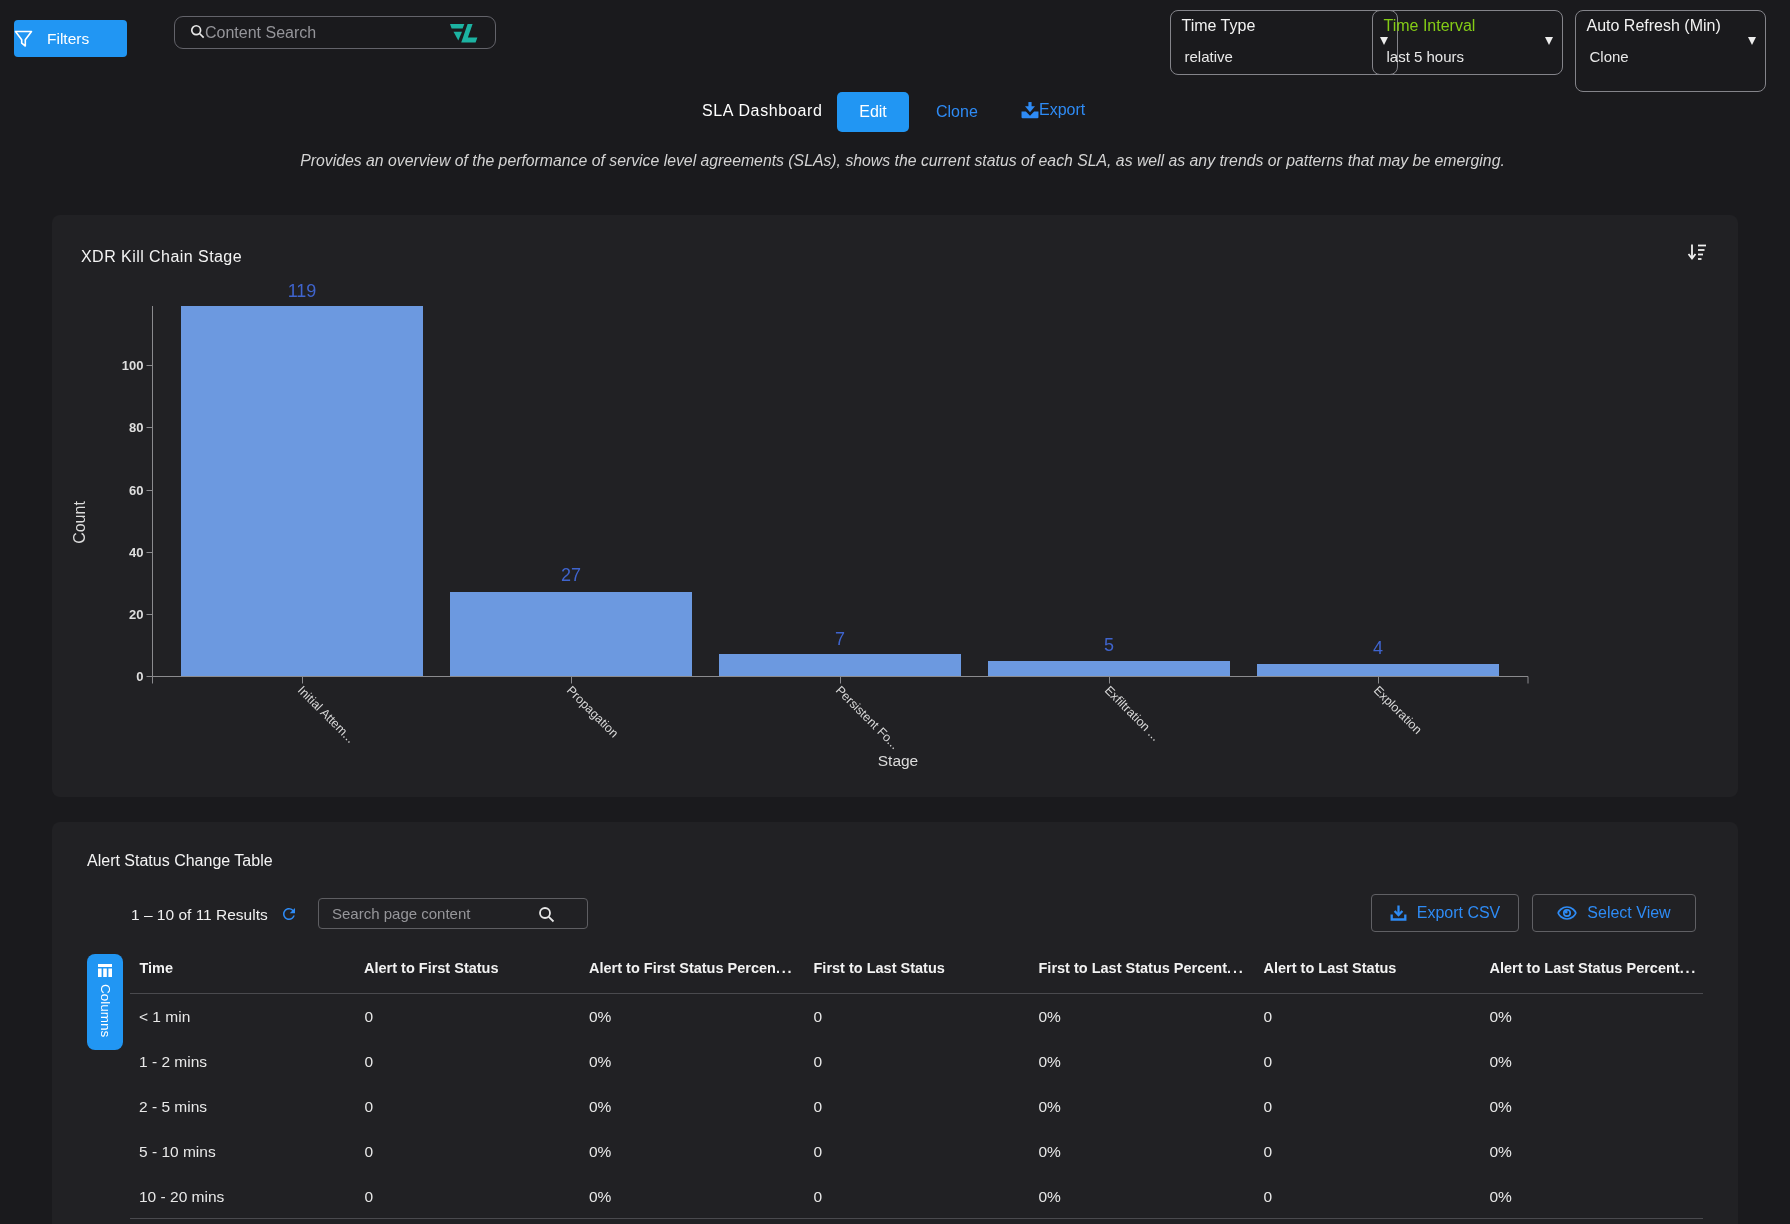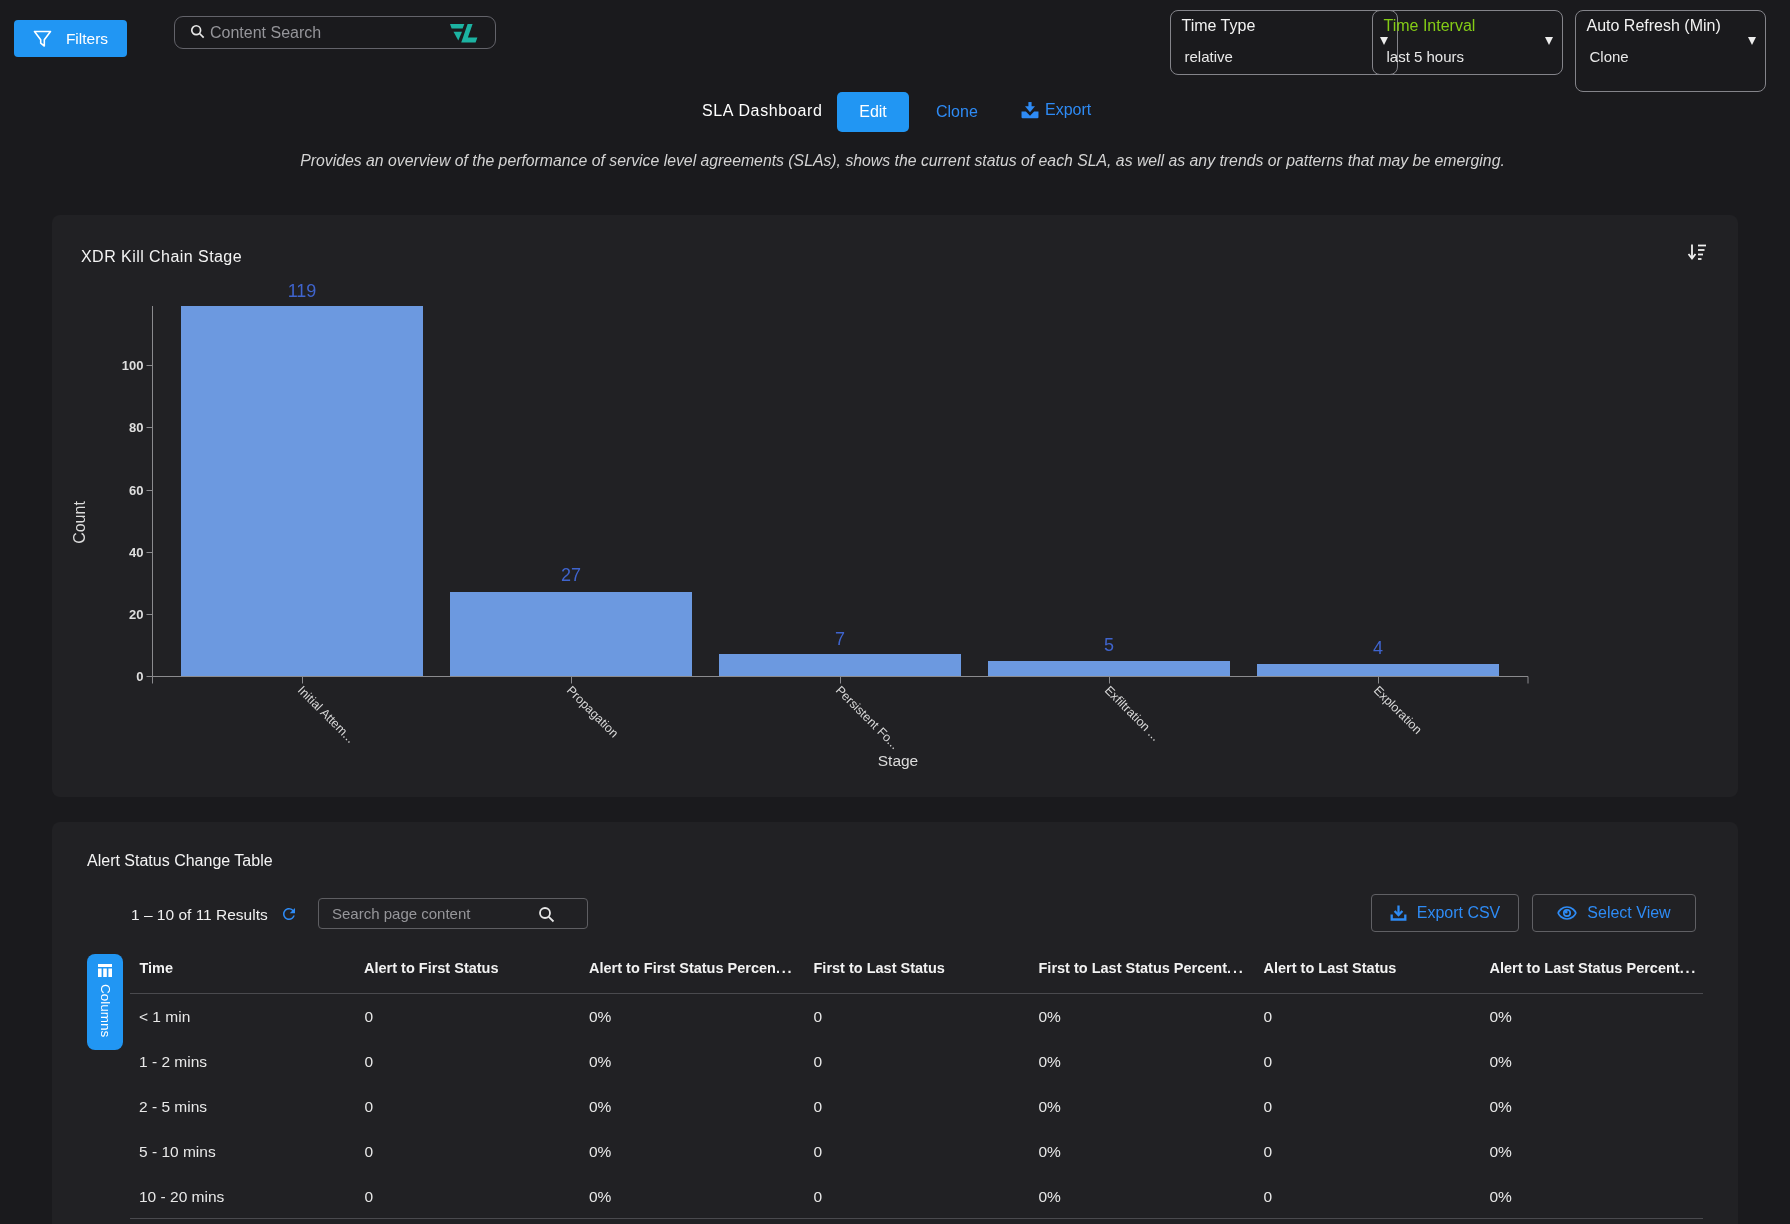--- a/index.html
+++ b/index.html
@@ -5,33 +5,33 @@
   * { margin:0; padding:0; box-sizing:border-box; }
   html,body { width:1790px; height:1224px; background:#1a1a1d; overflow:hidden;
     font-family:"Liberation Sans", sans-serif; }
   .abs { position:absolute; }
   .panel { position:absolute; left:52px; width:1686px; background:#212124; border-radius:8px; }
   .blue { color:#2e8bf5; }
 </style>
 </head>
 <body>
 
-<div class="abs" style="left:14px;top:20px;width:113px;height:37px;background:#2196f3;border-radius:4px;display:flex;align-items:center;justify-content:center;gap:14px;">
+<div class="abs" style="left:14px;top:20px;width:113px;height:37px;background:#2196f3;border-radius:4px;display:flex;align-items:center;justify-content:flex-start;gap:14px;">
   <svg width="19" height="18" viewBox="0 0 19 18" fill="none" stroke="#fff" stroke-width="1.6" stroke-linejoin="round" stroke-linecap="round">
     <path d="M1.5 1.5 H17.5 L11.3 9.8 V16 L7.7 13.2 V9.8 Z"></path>
   </svg>
   <span style="color:#fff;font-size:15.5px;">Filters</span>
 </div>
 
 <div class="abs" style="left:174px;top:16px;width:322px;height:33px;border:1px solid #63636a;border-radius:9px;display:flex;align-items:center;">
   <svg style="margin-left:15px;margin-bottom:2px;" width="15" height="15" viewBox="0 0 17 17" fill="none" stroke="#e6e6e6" stroke-width="1.9">
     <circle cx="7" cy="7" r="5"></circle>
       <line x1="10.8" y1="10.8" x2="15.5" y2="15.5"></line>
   </svg>
-  <span style="margin-left:5px;font-size:16px;color:#95959a;">Content Search</span>
+  <span style="font-size:16px;color:#95959a;">Content Search</span>
   <svg class="abs" style="left:274px;top:6px;" width="30" height="22" viewBox="0 0 30 22" fill="#1cb3a2">
     <polygon points="1,1 15.3,1 13.6,5.6 2.6,5.6"></polygon>
     <polygon points="4.5,8.8 13,8.8 9.3,17.5"></polygon>
     <polygon points="18.6,1 23.6,1 18.9,14.4 28.4,14.4 26.6,19.5 12.2,19.5 14,14.4"></polygon>
   </svg>
 </div>
 
 <div class="abs" style="left:1170px;top:10px;width:228px;height:65px;border:1px solid #84848a;border-radius:8px;">
   <div class="abs" style="left:10.5px;top:5.5px;font-size:16px;color:#f2f2f2;">Time Type</div>
   <div class="abs" style="left:13.5px;top:37px;font-size:15px;color:#e9e9e9;">relative</div>
@@ -44,21 +44,21 @@
 </div>
 <div class="abs" style="left:1575px;top:10px;width:191px;height:82px;border:1px solid #84848a;border-radius:8px;">
   <div class="abs" style="left:10.5px;top:5.5px;font-size:16px;color:#f2f2f2;">Auto Refresh (Min)</div>
   <div class="abs" style="left:13.5px;top:37px;font-size:15px;color:#e9e9e9;">Clone</div>
   <div class="abs" style="right:9px;top:26px;width:0;height:0;border-left:4.5px solid transparent;border-right:4.5px solid transparent;border-top:8.5px solid #ececec;"></div>
 </div>
 
 <div class="abs" style="left:702px;top:102px;font-size:16px;font-weight:400;letter-spacing:0.65px;color:#fff;">SLA Dashboard</div>
 <div class="abs" style="left:837px;top:92px;width:72px;height:40px;background:#2196f3;border-radius:5px;display:flex;align-items:center;justify-content:center;color:#fff;font-size:16px;">Edit</div>
 <div class="abs blue" style="left:936px;top:103px;font-size:16px;">Clone</div>
-<div class="abs" style="left:1021px;top:101px;display:flex;align-items:center;gap:6px;">
+<div class="abs" style="left:1021px;top:101px;display:flex;align-items:center;">
   <svg width="18" height="18" viewBox="0 0 17 17" fill="#2e8bf5">
     <rect x="7" y="1" width="3" height="5"></rect>
     <polygon points="3.8,5 13.2,5 8.5,10.6"></polygon>
     <path d="M0.5 9.8 H4.6 L8.5 14 L12.4 9.8 H16.5 V15.3 Q16.5 16.4 15.4 16.4 H1.6 Q0.5 16.4 0.5 15.3 Z"></path>
   </svg>
   <span class="blue" style="font-size:16px;">Export</span>
 </div>
 
 <div class="abs" style="left:0;top:152px;width:1805px;text-align:center;font-size:15.8px;font-style:italic;color:#d4d4d4;">Provides an overview of the performance of service level agreements (SLAs), shows the current status of each SLA, as well as any trends or patterns that may be emerging.</div>
 

